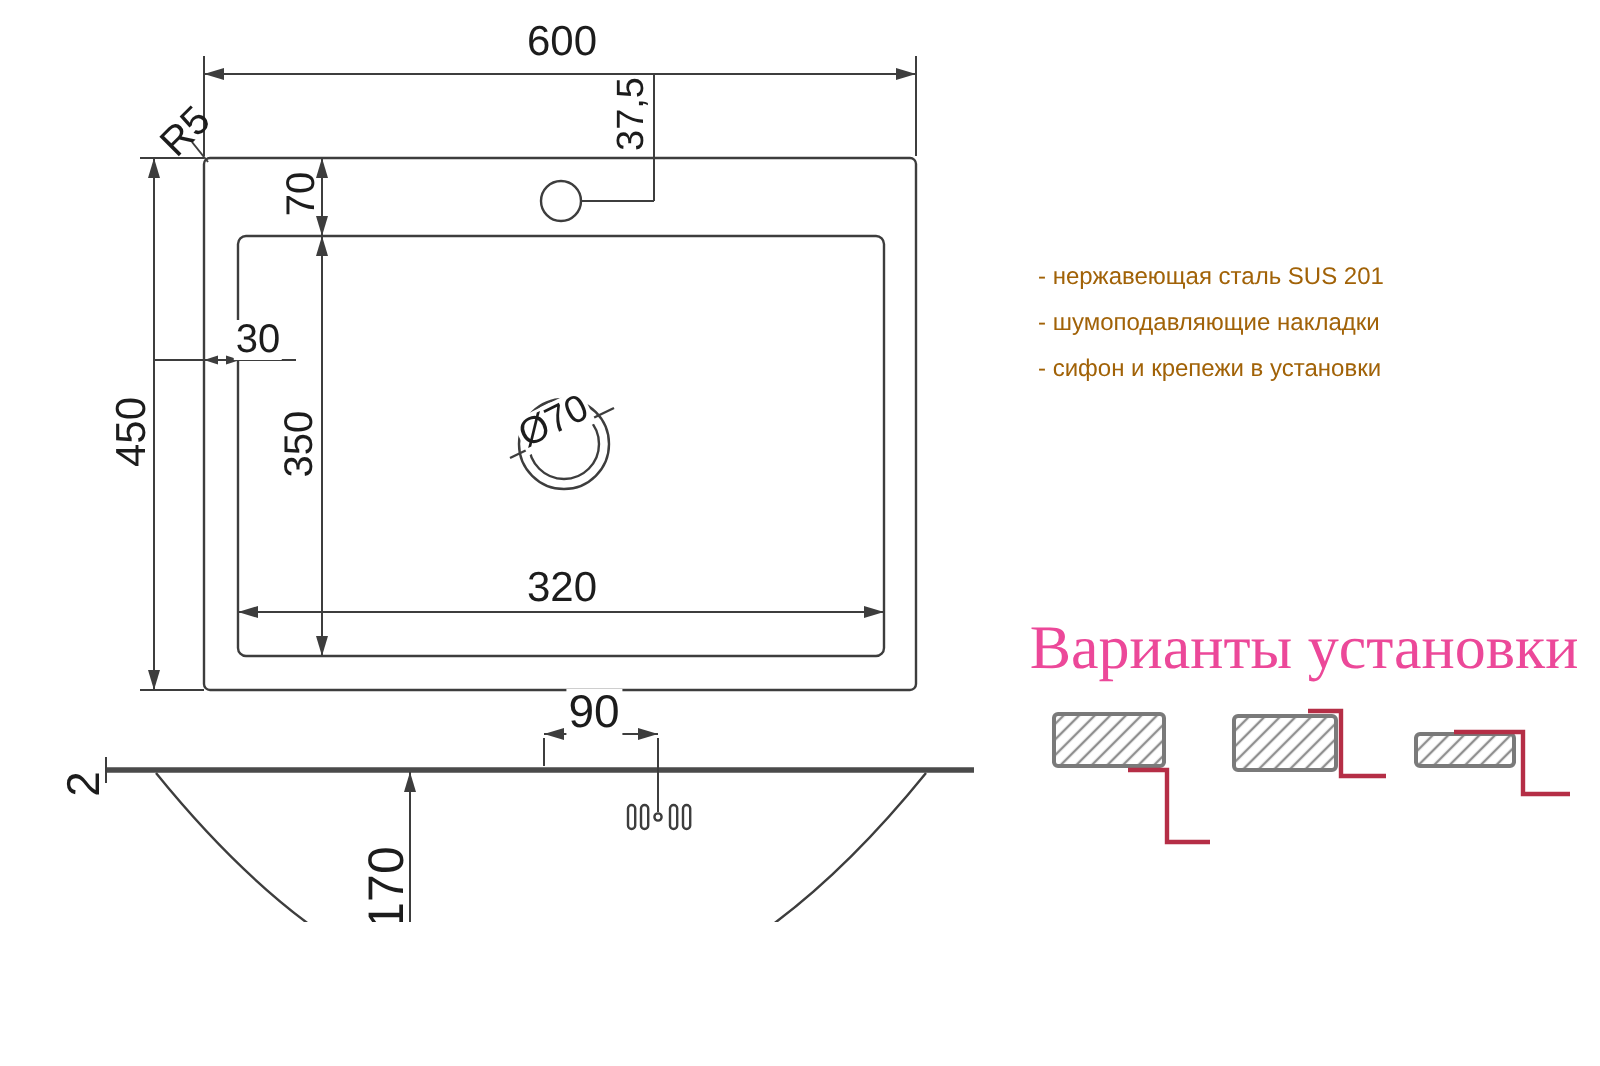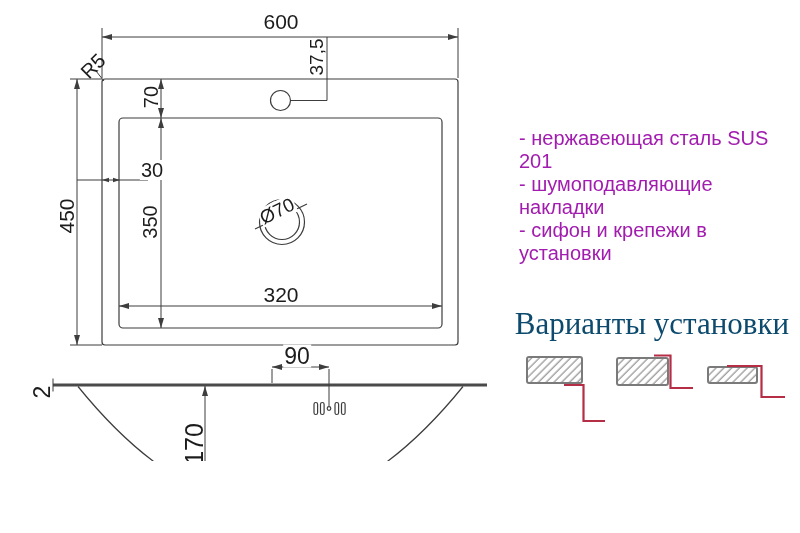--- a/index.html
+++ b/index.html
@@ -7,24 +7,24 @@
          font-family:"Liberation Sans",sans-serif;}
   .stage svg{position:absolute;left:0;top:0;}
   .lbl{position:absolute;color:#1c1c1c;white-space:nowrap;line-height:1;
        transform:translate(-50%,-50%);font-size:21px;}
   .r90{transform:translate(-50%,-50%) rotate(-90deg);}
   .r45{transform:translate(-50%,-50%) rotate(-45deg);}
   .r26{transform:translate(-50%,-50%) rotate(-26deg);}
   .bg{background:#fff;padding:0 1px;}
   .f19{font-size:19px;} .f20{font-size:20px;}
   .f23{font-size:23px;} .f25{font-size:25px;}
-  .specs{position:absolute;left:519px;top:127px;color:#a21caf;
-         font-size:20px;line-height:23px;}
+  .specs{position:absolute;left:519px;top:127px;color:#a16207;
+         font-size:12px;line-height:23px;}
   .title{position:absolute;left:652px;top:324px;transform:translate(-50%,-50%);
-         font-family:"Liberation Serif",serif;font-size:31px;color:#0c4a6e;white-space:nowrap;}
+         font-family:"Liberation Serif",serif;font-size:31px;color:#ec4899;white-space:nowrap;}
 </style>
 </head>
 <body>
 
 <div class="stage">
 
   <svg width="800" height="533" viewBox="0 0 800 533">
     <defs>
       <marker id="arr" markerUnits="userSpaceOnUse" markerWidth="10" markerHeight="8" viewBox="0 0 10 8" refX="10" refY="4" orient="auto-start-reverse">
         <path d="M0,1 L10,4 L0,7 Z" fill="#3d3d3d"></path>
@@ -103,21 +103,21 @@
         <path d="M727,366 L761.5,366 L761.5,397 L785,397" fill="none" stroke="#b52e46" stroke-width="2.2"></path>
       </g>
     </g>
   </svg>
 
   <span class="lbl" style="left:281px;top:21px">600</span>
   <span class="lbl r90" style="left:66px;top:216px">450</span>
   <span class="lbl r45 f20" style="left:93px;top:66px">R5</span>
   <span class="lbl r90 f19" style="left:316px;top:57px">37,5</span>
   <span class="lbl r90 f20" style="left:151px;top:97px">70</span>
-  <span class="lbl f20 bg" style="left:152px;top:170px">30</span>
+  <span class="lbl f20 bg" style="left:129px;top:170px">30</span>
   <span class="lbl r90 f20" style="left:150px;top:222px">350</span>
   <span class="lbl bg" style="left:281px;top:294px">320</span>
   <span class="lbl r26 f19 bg" style="left:277px;top:211px">Ø70</span>
 
   <span class="lbl f23 bg" style="left:297px;top:356px">90</span>
   <span class="lbl r90 f23" style="left:42px;top:392px">2</span>
   <span class="lbl r90 f25" style="left:194px;top:444px">170</span>
 
   <div class="specs">
     <div>- нержавеющая сталь SUS 201</div>

